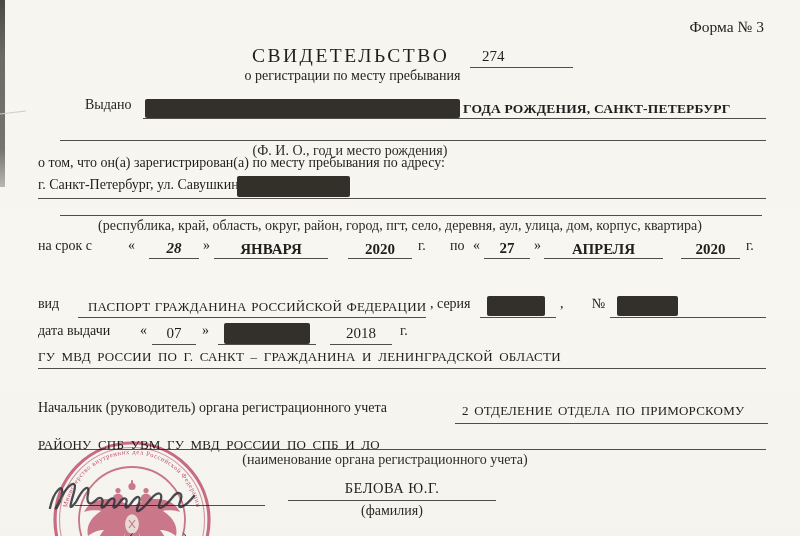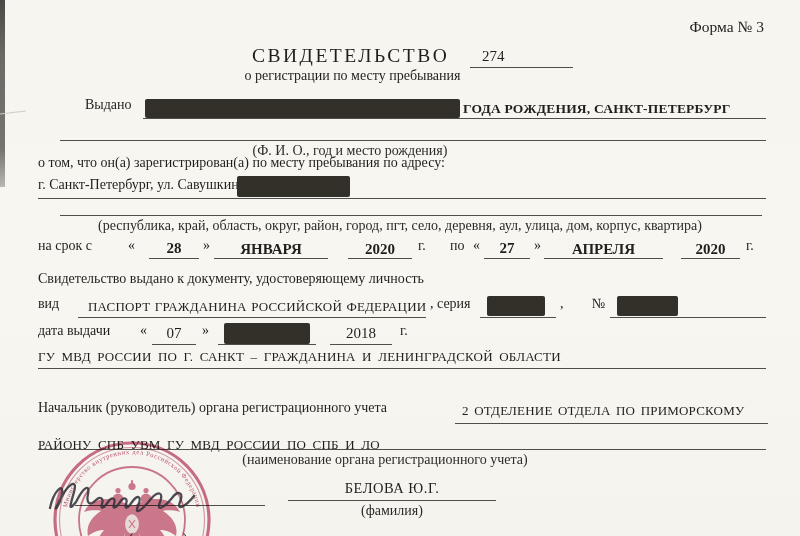--- a/index.html
+++ b/index.html
@@ -52,40 +52,39 @@
   <div class="t fs17" style="left:38px;top:155px;">о том, что он(а) зарегистрирован(а) по месту пребывания по адресу:</div>
   <div class="t fs17" style="left:38px;top:177px;">г. Санкт-Петербург, ул. Савушкина, дом</div>
   <div class="red-box" style="left:237px;top:176px;width:113px;height:21px;"></div>
   <div class="ul" style="left:38px;top:198px;width:728px;"></div>
 
   <div class="ul" style="left:60px;top:215px;width:702px;"></div>
   <div class="t cap" style="left:40px;top:218px;width:720px;">(республика, край, область, округ, район, город, пгт, село, деревня, аул, улица, дом, корпус, квартира)</div>
 
   <div class="t fs17" style="left:38px;top:238px;">на срок с</div>
   <div class="t fs17" style="left:128px;top:238px;">«</div>
-  <div class="t fieldval" style="left:149px;top:240px;width:50px;">28</div>
+  <div class="t fieldval" style="left:149px;top:240px;width:50px;font-style:italic;">28</div>
   <div class="ul" style="left:149px;top:258px;width:50px;"></div>
   <div class="t fs17" style="left:203px;top:238px;">»</div>
   <div class="t fieldval" style="left:214px;top:241px;width:114px;">ЯНВАРЯ</div>
   <div class="ul" style="left:214px;top:258px;width:114px;"></div>
   <div class="t fieldval" style="left:348px;top:241px;width:64px;">2020</div>
   <div class="ul" style="left:348px;top:258px;width:64px;"></div>
   <div class="t fs17" style="left:418px;top:238px;">г.</div>
   <div class="t fs17" style="left:450px;top:238px;">по</div>
   <div class="t fs17" style="left:473px;top:238px;">«</div>
   <div class="t fieldval" style="left:484px;top:240px;width:46px;">27</div>
   <div class="ul" style="left:484px;top:258px;width:46px;"></div>
   <div class="t fs17" style="left:534px;top:238px;">»</div>
   <div class="t fieldval" style="left:544px;top:241px;width:119px;">АПРЕЛЯ</div>
   <div class="ul" style="left:544px;top:258px;width:119px;"></div>
   <div class="t fieldval" style="left:681px;top:241px;width:59px;">2020</div>
   <div class="ul" style="left:681px;top:258px;width:59px;"></div>
   <div class="t fs17" style="left:746px;top:238px;">г.</div>
 
-  <div class="t fs17" style="left:38px;top:271px;">Свидетельство выдано к документу, удостоверяющему личность</div>
 
   <div class="t fs17" style="left:38px;top:296px;">вид</div>
   <div class="t caps" style="left:88px;top:300px;word-spacing:1px;">ПАСПОРТ ГРАЖДАНИНА РОССИЙСКОЙ ФЕДЕРАЦИИ</div>
   <div class="ul" style="left:78px;top:317px;width:348px;"></div>
   <div class="t fs17" style="left:430px;top:296px;">, серия</div>
   <div class="red-box" style="left:487px;top:296px;width:58px;height:20px;"></div>
   <div class="ul" style="left:480px;top:317px;width:76px;"></div>
   <div class="t fs17" style="left:560px;top:296px;">,</div>
   <div class="t fs17" style="left:592px;top:296px;">№</div>
   <div class="red-box" style="left:617px;top:296px;width:61px;height:20px;"></div>

